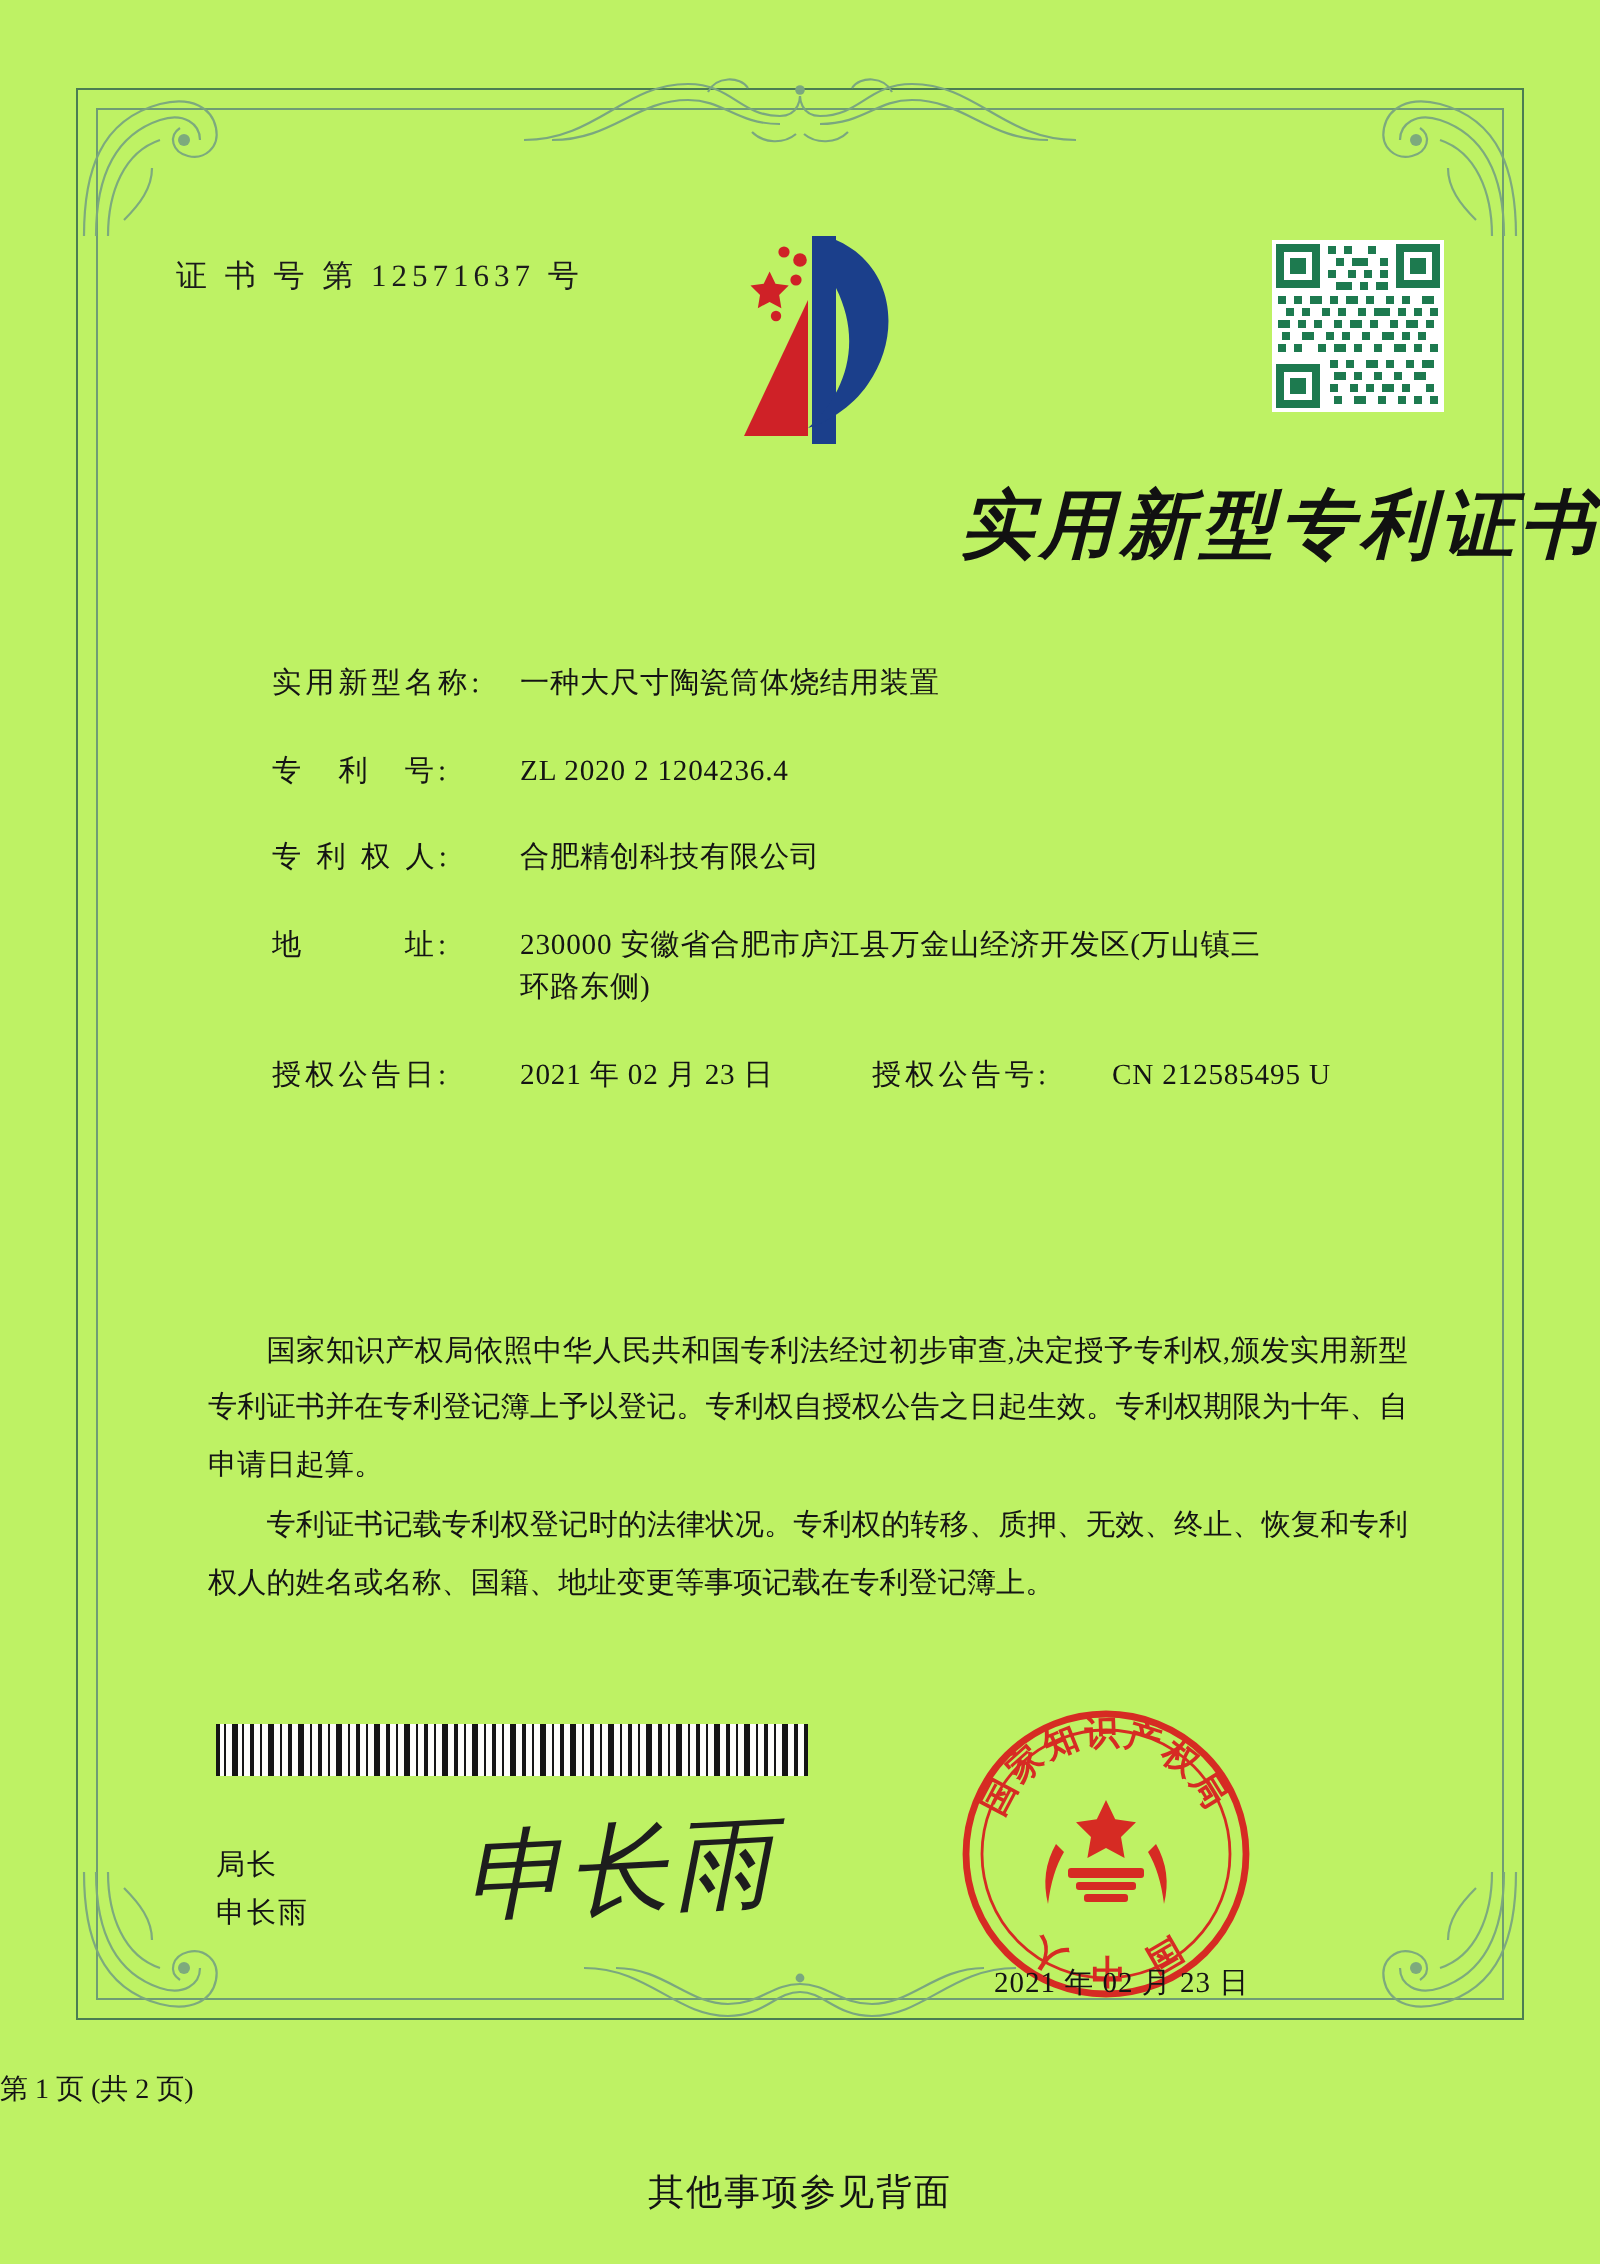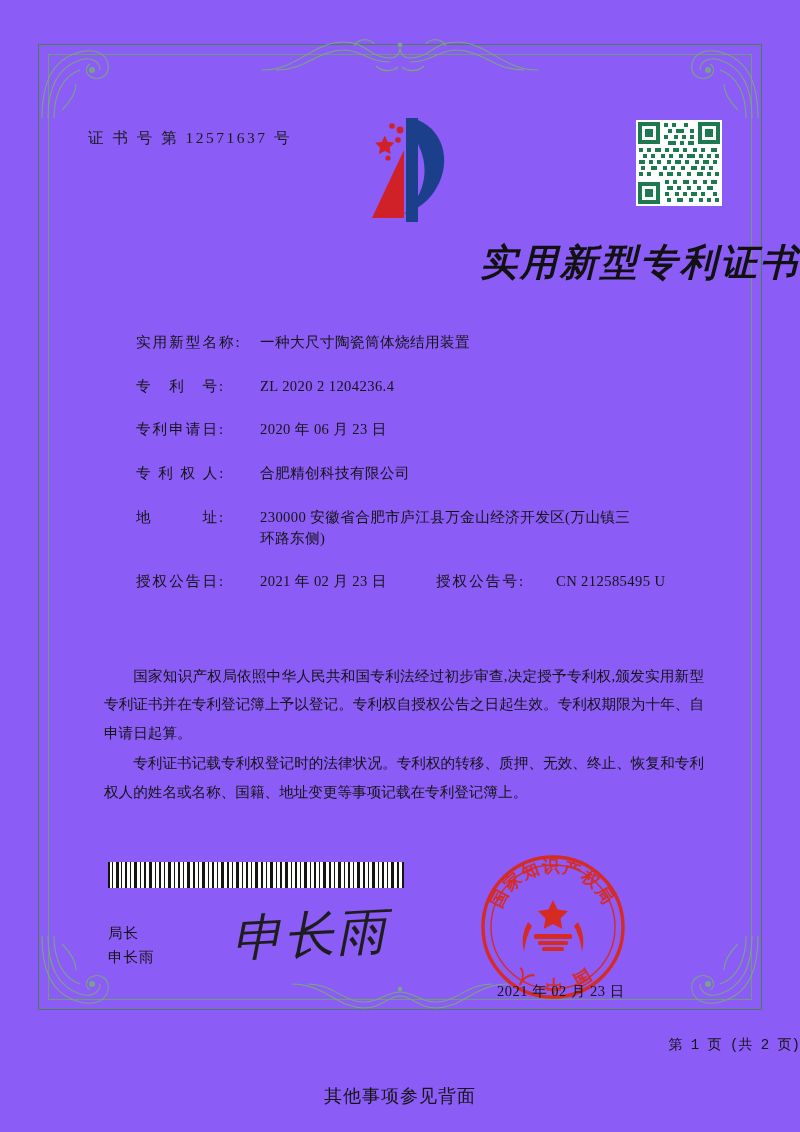--- a/index.html
+++ b/index.html
@@ -8,21 +8,21 @@
     background: #ffffff;
   }
   body {
     font-family: "Liberation Serif", "DejaVu Serif", serif;
   }
   .page {
     position: relative;
     width: 800px;
     height: 1132px;
     margin: 0 auto;
-    background: #8b5cf6;
+    background: #bef264;
     overflow: hidden;
   }
 
   
   .border-outer {
     position: absolute;
     left: 38px;
     top: 44px;
     width: 724px;
     height: 966px;
@@ -210,24 +210,23 @@
     color: #141414;
     letter-spacing: .5px;
   }
 
   
   .page-num {
     position: absolute;
     left: 0;
     right: 0;
     top: 1036px;
-    text-align: right;
+    text-align: left;
     font-size: 14px;
     color: #141414;
-    font-family: Liberation Mono, monospace;
   }
   .footnote {
     position: absolute;
     left: 0;
     right: 0;
     top: 1084px;
     text-align: center;
     font-size: 18px;
     color: #141414;
     letter-spacing: 1px;
@@ -422,24 +421,20 @@
       <div class="field-label spaced1">实用新型名称:</div>
       <div class="field-value">一种大尺寸陶瓷筒体烧结用装置</div>
     </div>
 
 
     <div class="field-row">
       <div class="field-label spaced1">专　利　号:</div>
       <div class="field-value">ZL 2020 2 1204236.4</div>
     </div>
 
-    <div class="field-row">
-      <div class="field-label spaced1">专利申请日:</div>
-      <div class="field-value">2020 年 06 月 23 日</div>
-    </div>
 
     <div class="field-row">
       <div class="field-label spaced1">专 利 权 人:</div>
       <div class="field-value">合肥精创科技有限公司</div>
     </div>
 
     <div class="field-row">
       <div class="field-label spaced1">地　　　址:</div>
       <div class="field-value">
         <span>230000  安徽省合肥市庐江县万金山经济开发区(万山镇三</span>

